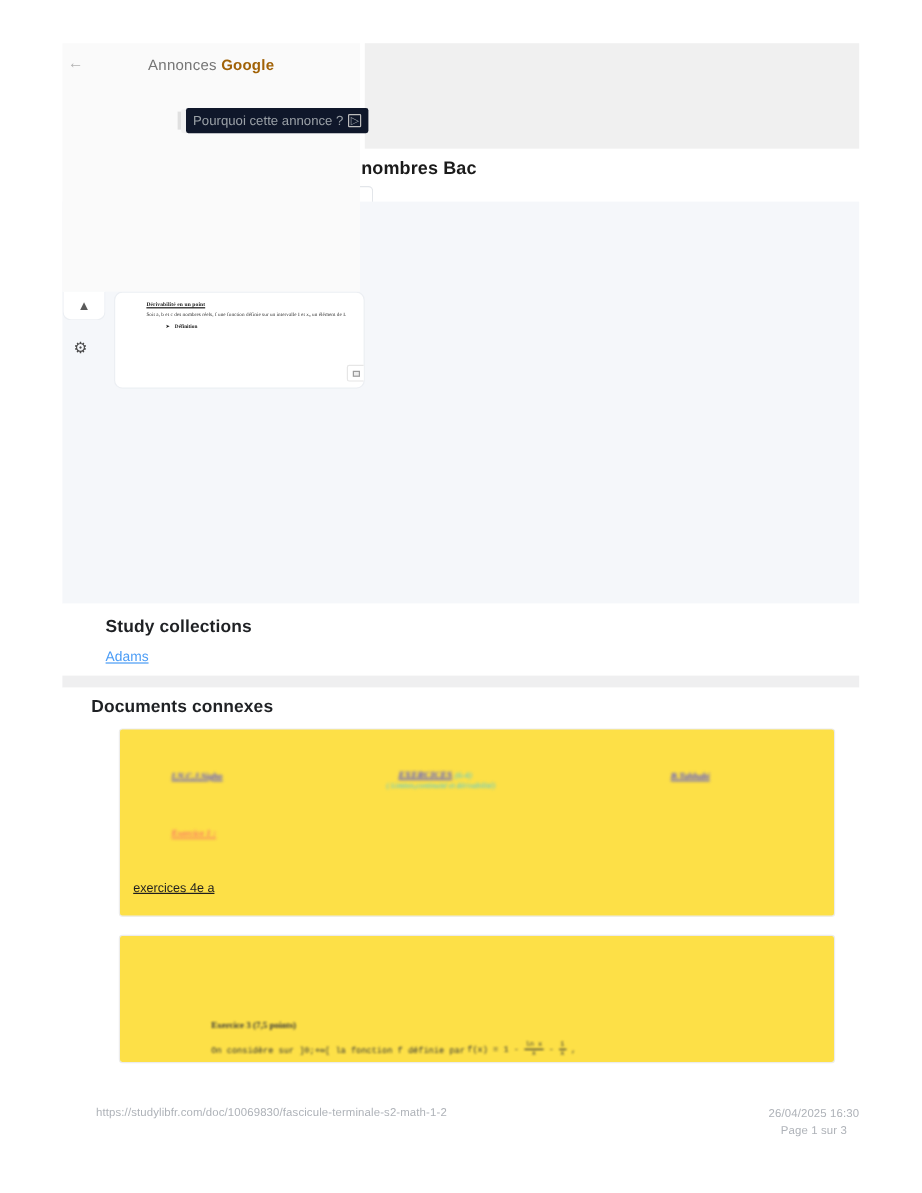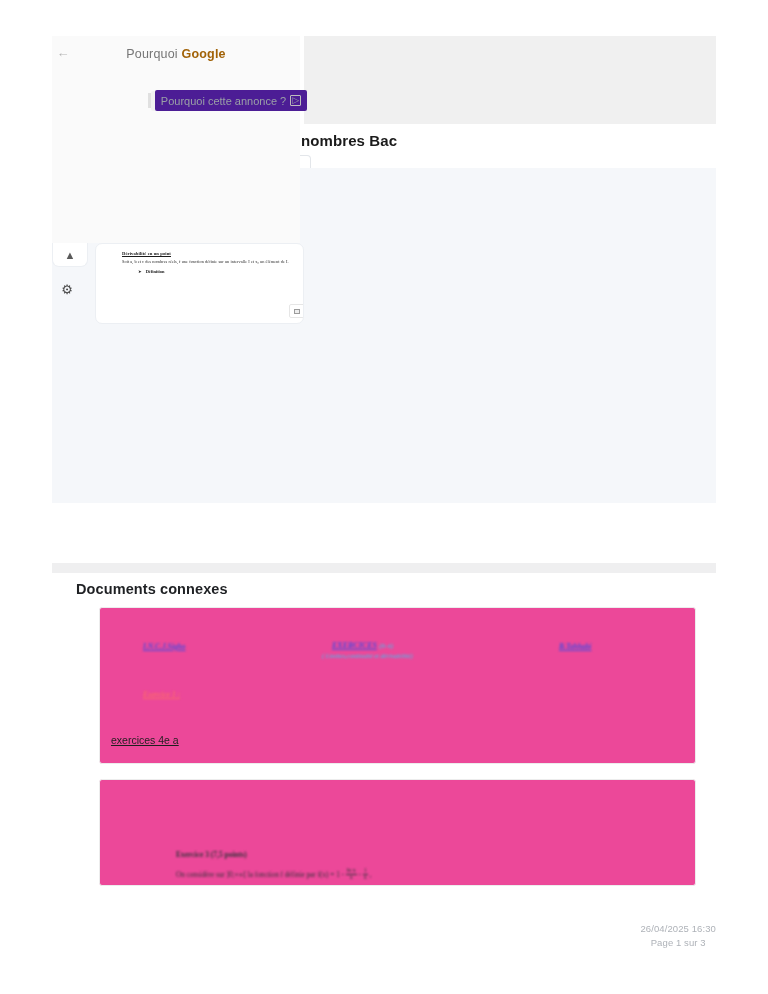--- a/index.html
+++ b/index.html
@@ -68,21 +68,21 @@
     font-family: "Liberation Sans", sans-serif;
   }
   .ad-why-box {
     position: absolute; left: 99px; top: 55px;
     width: 155px; height: 20px;
     background: #f1f1f1; border-radius: 2px;
   }
   .ad-why {
     position: absolute; left: 103px; top: 54px;
     width: 152px; height: 21px;
-    background: #4c1d95; border-radius: 2px;
+    background: #0f172a; border-radius: 2px;
     font-size: 11px; color: #9aa0a6;
     display: flex; align-items: center; justify-content: center;
     gap: 4px; cursor: pointer;
   }
   .ad-why .tri {
     display: inline-block; font-size: 9px; color: #9aa0a6;
     border: 1px solid #bdbdbd; border-radius: 1px;
     padding: 0 1px; line-height: 9px;
   }
   .ad-why-tick {
@@ -148,21 +148,21 @@
     font-size: 14.5px; font-weight: 700; color: #1f2124;
     letter-spacing: .1px;
   }
   .collection-link {
     font-size: 11.5px; color: #4a9cf6;
     text-decoration: underline; cursor: pointer;
   }
 
   
   .thumb-card {
-    position: absolute; background: #ec4899;
+    position: absolute; background: #fde047;
     border: 1px solid #ececec; border-radius: 3px;
     overflow: hidden;
     padding-left: 20px;
   }
 
   .t-line { position: absolute; white-space: nowrap; }
   .blurry { filter: blur(0.9px); }
   .blurry-hard { filter: blur(1.15px); }
 
   .t-blue {
@@ -182,21 +182,21 @@
   .t-black {
     color: #1f1f1f; text-decoration: underline;
     font-family: "Liberation Sans", sans-serif;
   }
   .t-dark {
     color: #30333a; font-weight: 700;
     font-family: Liberation Serif, serif;
   }
   .t-dark-n {
     color: #30333a;
-    font-family: Liberation Serif, serif;
+    font-family: Liberation Mono, monospace;
   }
   .frac {
     display: inline-block; text-align: center;
     vertical-align: -0.28em; font-size: .82em; line-height: 1;
   }
   .frac .num { display: block; border-bottom: 1px solid #30333a; padding: 0 1px; }
   .frac .den { display: block; padding: 0 1px; }
 
   
   .footer-url {
@@ -218,21 +218,21 @@
 
   <div class="title-band"></div>
   <div class="doc-title">nombres Bac</div>
   <div class="title-pill"></div>
 
   <div class="reader-area"></div>
 
   <div class="ad-overlay">
     <div class="ad-back-arrow">←</div>
     <div class="ad-header">
-      <span>Pourquoi </span><b>Google</b>
+      <span>Annonces </span><b>Google</b>
     </div>
     <div class="ad-why-tick"></div>
     <div class="ad-why-box"></div>
     <div class="ad-why">
       <span>Pourquoi cette annonce ?</span>
       <span class="tri">▷</span>
     </div>
   </div>
 
   <div class="collapse-btn">
@@ -248,20 +248,24 @@
       <div class="dc-p">Soit a, b et c des nombres réels, f une fonction définie sur un intervalle I et x₀ un élément de I.</div>
       <div class="dc-b">
         <span class="arw">➤</span><span>Définition</span>
       </div>
     </div>
     <div class="dc-badge">
         <i></i>
       </div>
   </div>
 
+  <div class="sec-white" style="top:503px; height:60px;">
+    <div class="sec-h" style="position:absolute; left:36px; top:12px;">Study collections</div>
+    <div class="collection-link" style="position:absolute; left:36px; top:39px;">Adams</div>
+  </div>
 
   <div class="sec-grey" style="top:563px; height:10px;"></div>
 
   <div class="sec-white" style="top:573px; height:313px;">
     <div class="sec-h" style="position:absolute; left:24px; top:8px;">Documents connexes</div>
   </div>
 
   <div class="thumb-card" style="left:99px; top:607px; width:597px; height:157px;">
 
     <div class="t-line t-blue blurry-hard" style="left:43px; top:34px; font-size:7.5px;">I.N.C.J.Sigho</div>
@@ -294,18 +298,19 @@
         <span>-</span>
         <span class="frac">
           <span class="num">1</span>
           <span class="den">x</span>
         </span>
         <span>,</span>
       </span>
     </div>
   </div>
 
+  <div class="footer-url">https://studylibfr.com/doc/10069830/fascicule-terminale-s2-math-1-2</div>
   <div class="footer-right">
     <div>26/04/2025 16:30</div>
     <div>Page 1 sur 3</div>
   </div>
 
 </div>
 
 </body></html>

